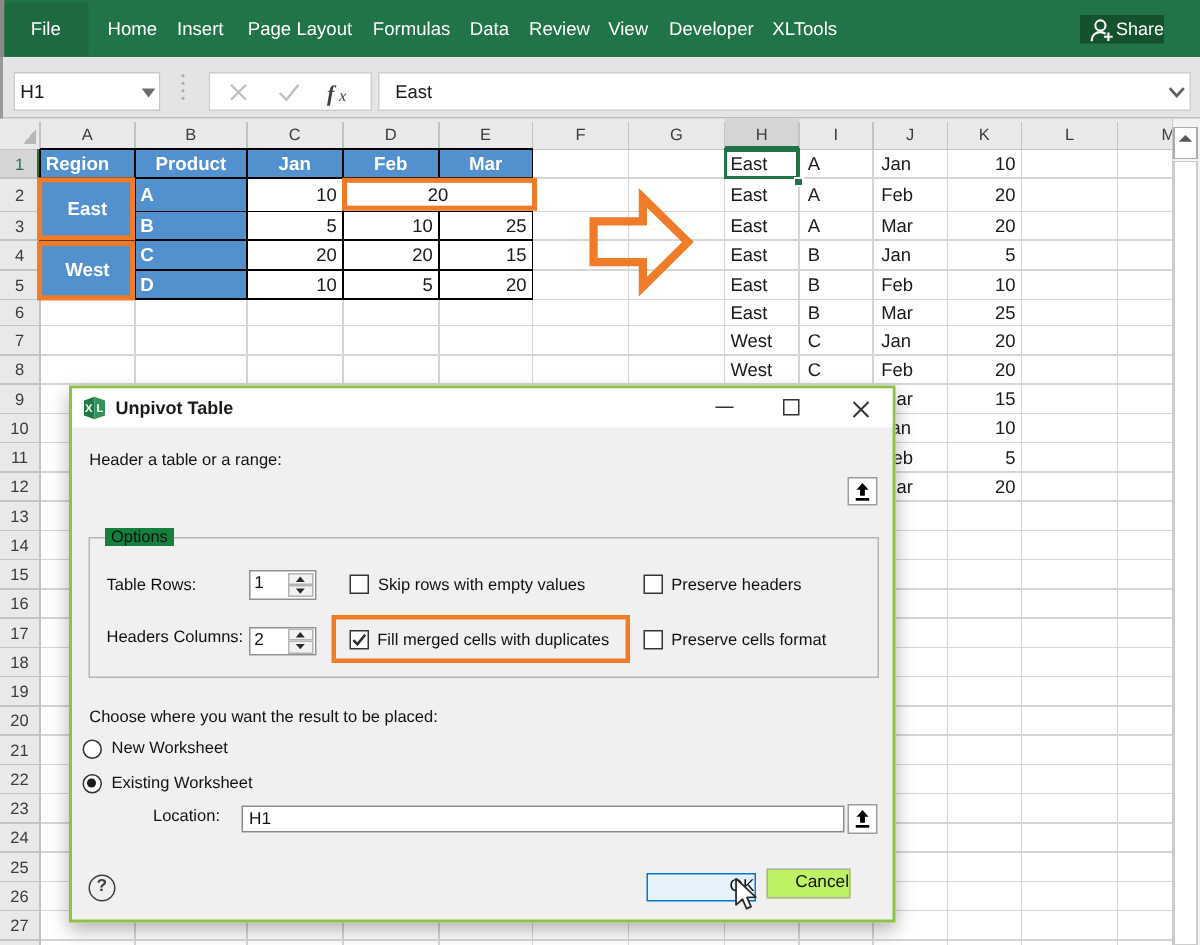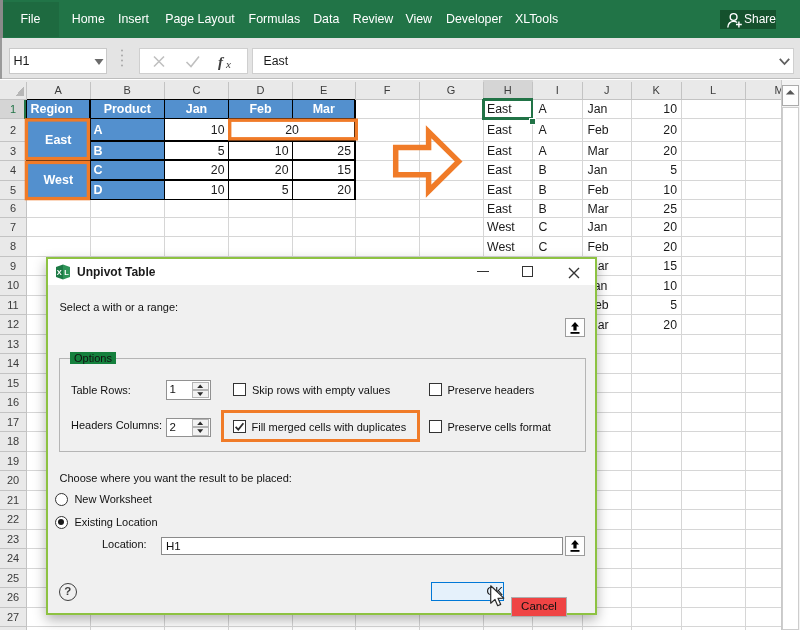--- a/index.html
+++ b/index.html
@@ -298,21 +298,21 @@
 <text x="4.2" y="10.8" font-size="7.5" font-weight="bold" fill="#fff" text-anchor="middle">X</text>
 <text x="11.6" y="10.5" font-size="7.5" font-weight="bold" fill="#fff" text-anchor="middle">L</text>
 </svg>
 <div style="position:absolute;left:29px;top:5px;height:17px;line-height:17px;font-size:12px;font-weight:bold;color:#1a1a1a">Unpivot Table</div>
 <div style="position:absolute;left:429px;top:11.7px;width:11.5px;height:1.8px;background:#333"></div>
 <div style="position:absolute;left:473.5px;top:7px;width:11px;height:11px;border:1.4px solid #333;box-sizing:border-box"></div>
 <svg width="12" height="12" viewBox="0 0 12 12" style="position:absolute;left:519.5px;top:7.5px">
         <path d="M1,1 L11,11 M11,1 L1,11" stroke="#333" stroke-width="1.4"></path>
       </svg>
 
-<div style="position:absolute;left:11.5px;top:41px;height:14px;line-height:14px;font-size:11px;color:#111;white-space:nowrap">Select a with or a range:</div>
+<div style="position:absolute;left:11.5px;top:41px;height:14px;line-height:14px;font-size:11px;color:#111;white-space:nowrap">Header a table or a range:</div>
 <div style="position:absolute;left:516.5px;top:58.5px;width:20px;height:19.5px;background:#fdfdfd;border:1px solid #9c9c9c;box-sizing:border-box">
 <svg width="18" height="17.5" viewBox="0 0 18 17.5">
           <path d="M9,3 L13,7.5 L10.6,7.5 L10.6,11.5 L7.4,11.5 L7.4,7.5 L5,7.5 Z" fill="#000"></path>
           <rect x="4.5" y="13" width="9" height="1.8" fill="#000"></rect>
         </svg>
 </div>
 
 <div style="position:absolute;left:10.5px;top:99px;width:527.5px;height:93.5px;border:1px solid #b5b5b5;box-sizing:border-box"></div>
 <div style="position:absolute;left:22px;top:92.5px;background:#15803d;padding:0 4px;font-size:11px;color:#111">Options</div>
 
@@ -360,31 +360,31 @@
 <div style="position:absolute;left:203.5px;top:160.5px;height:14px;line-height:14px;font-size:11px;color:#111;white-space:nowrap">Fill merged cells with duplicates</div>
 <div style="position:absolute;left:381px;top:161px;width:13px;height:13px;background:#fff;border:1px solid #333;box-sizing:border-box"></div>
 <div style="position:absolute;left:399.5px;top:160.5px;height:14px;line-height:14px;font-size:11px;color:#111;white-space:nowrap">Preserve cells format</div>
 
 <div style="position:absolute;left:11.5px;top:211.5px;height:14px;line-height:14px;font-size:11px;color:#111;white-space:nowrap">Choose where you want the result to be placed:</div>
 <div style="position:absolute;left:6.5px;top:233.5px;width:13.5px;height:13.5px;background:#fff;border:1px solid #333;border-radius:50%;box-sizing:border-box"></div>
 <div style="position:absolute;left:26.4px;top:233px;height:14px;line-height:14px;font-size:11px;color:#111;white-space:nowrap">New Worksheet</div>
 <div style="position:absolute;left:6.5px;top:256.5px;width:13.5px;height:13.5px;background:#fff;border:1px solid #333;border-radius:50%;box-sizing:border-box">
         <div style="position:absolute;left:2.75px;top:2.75px;width:6px;height:6px;border-radius:50%;background:#1a1a1a"></div>
       </div>
-<div style="position:absolute;left:26.4px;top:256px;height:14px;line-height:14px;font-size:11px;color:#111;white-space:nowrap">Existing Location</div>
+<div style="position:absolute;left:26.4px;top:256px;height:14px;line-height:14px;font-size:11px;color:#111;white-space:nowrap">Existing Worksheet</div>
 <div style="position:absolute;left:54px;top:278px;height:14px;line-height:14px;font-size:11px;color:#111;white-space:nowrap">Location:</div>
 <div style="position:absolute;left:113px;top:277.5px;width:402px;height:18px;background:#fff;border:1px solid #8a8a8a;box-sizing:border-box">
         <div style="position:absolute;left:4px;top:2px;font-size:11.5px;color:#111">H1</div>
       </div>
 <div style="position:absolute;left:516.5px;top:277px;width:20px;height:19.5px;background:#fdfdfd;border:1px solid #9c9c9c;box-sizing:border-box">
 <svg width="18" height="17.5" viewBox="0 0 18 17.5">
           <path d="M9,3 L13,7.5 L10.6,7.5 L10.6,11.5 L7.4,11.5 L7.4,7.5 L5,7.5 Z" fill="#000"></path>
           <rect x="4.5" y="13" width="9" height="1.8" fill="#000"></rect>
         </svg>
 </div>
 
 <div style="position:absolute;left:10.7px;top:323.7px;width:18.4px;height:18.4px;border:1.5px solid #3f3f3f;border-radius:50%;box-sizing:border-box;text-align:center;line-height:15.5px;font-size:11.5px;font-weight:bold;color:#3f3f3f">?</div>
 <div style="position:absolute;left:383px;top:322.5px;width:73px;height:19.5px;background:#e5f1fb;border:1px solid #0078d7;box-sizing:border-box;text-align:right;line-height:17.5px;font-size:11.5px;color:#111">OK</div>
-<div style="position:absolute;left:463px;top:338px;width:56px;height:19.5px;background:#ef4444;border:1px solid #adadad;box-sizing:border-box;text-align:center;line-height:17.5px;font-size:11.5px;color:#111">Cancel</div>
+<div style="position:absolute;left:463px;top:320px;width:56px;height:19.5px;background:#bef264;border:1px solid #adadad;box-sizing:border-box;text-align:right;line-height:17.5px;font-size:11.5px;color:#111">Cancel</div>
 </div>
 <svg width="16" height="23" viewBox="0 0 16 23" style="position:absolute;left:489.5px;top:585px">
 <path d="M0.7,0.8 L0.7,18.2 L5,14.4 L7.7,20.7 L10.7,19.4 L8,13.3 L13.8,13.1 Z" fill="#fff" stroke="#2b2b2b" stroke-width="1.2" stroke-linejoin="round"></path>
 </svg>
 </div>
 </body></html>

